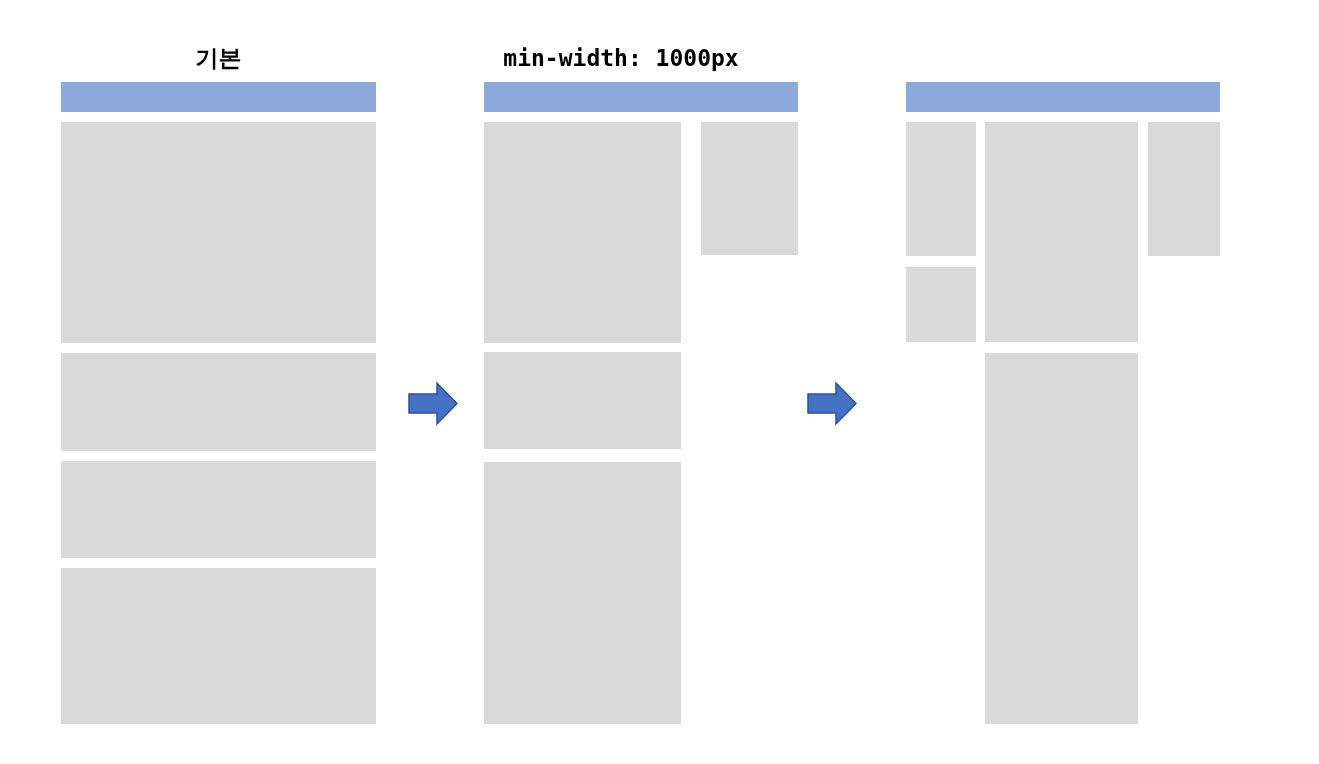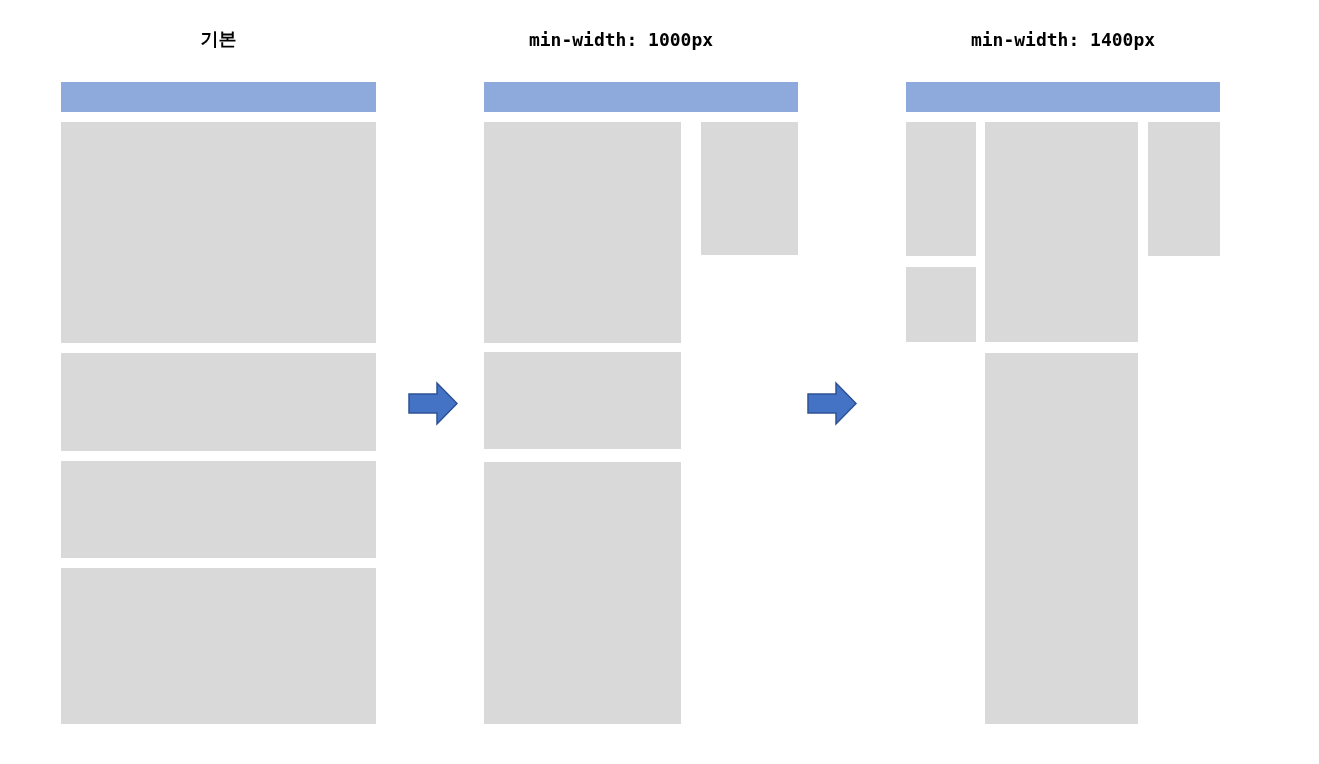--- a/index.html
+++ b/index.html
@@ -18,25 +18,26 @@
   .canvas {
     position: relative;
     width: 1319px;
     height: 764px;
     background: #ffffff;
     overflow: hidden;
   }
   .panel-title {
     position: absolute;
     text-align: center;
-    font-size: 18px;
+    font-size: 23px;
     font-weight: 600;
     color: var(--title-color);
     letter-spacing: 0px;
     white-space: nowrap;
+    margin-top: 16px;
   }
   .bar {
     position: absolute;
     background: var(--header-bar);
   }
   .ph {
     position: absolute;
     background: var(--box);
   }
   .arrow {
@@ -75,21 +76,20 @@
   <div class="ph" style="left:701px; top:122px; width:97px; height:133px;"></div>
   <div class="ph" style="left:484px; top:352px; width:197px; height:97px;"></div>
   <div class="ph" style="left:484px; top:462px; width:197px; height:262px;"></div>
 
   <div class="arrow" style="left:807px; top:381px; width:51px; height:45px;">
     <svg width="51" height="45" viewBox="0 0 51 45" xmlns="http://www.w3.org/2000/svg">
       <path d="M1,13 L29,13 L29,2 L49,22.5 L29,43 L29,32 L1,32 Z"></path>
     </svg>
   </div>
 
-  <div class="panel-title" style="left:906px; top:29px; width:314px;">min-width: 1400px</div>
 
   <div class="bar" style="left:906px; top:82px; width:314px; height:30px;"></div>
   <div class="ph" style="left:906px; top:122px; width:70px; height:134px;"></div>
   <div class="ph" style="left:906px; top:267px; width:70px; height:75px;"></div>
   <div class="ph" style="left:985px; top:122px; width:153px; height:220px;"></div>
   <div class="ph" style="left:985px; top:353px; width:153px; height:371px;"></div>
   <div class="ph" style="left:1148px; top:122px; width:72px; height:134px;"></div>
 
 </div>
 

